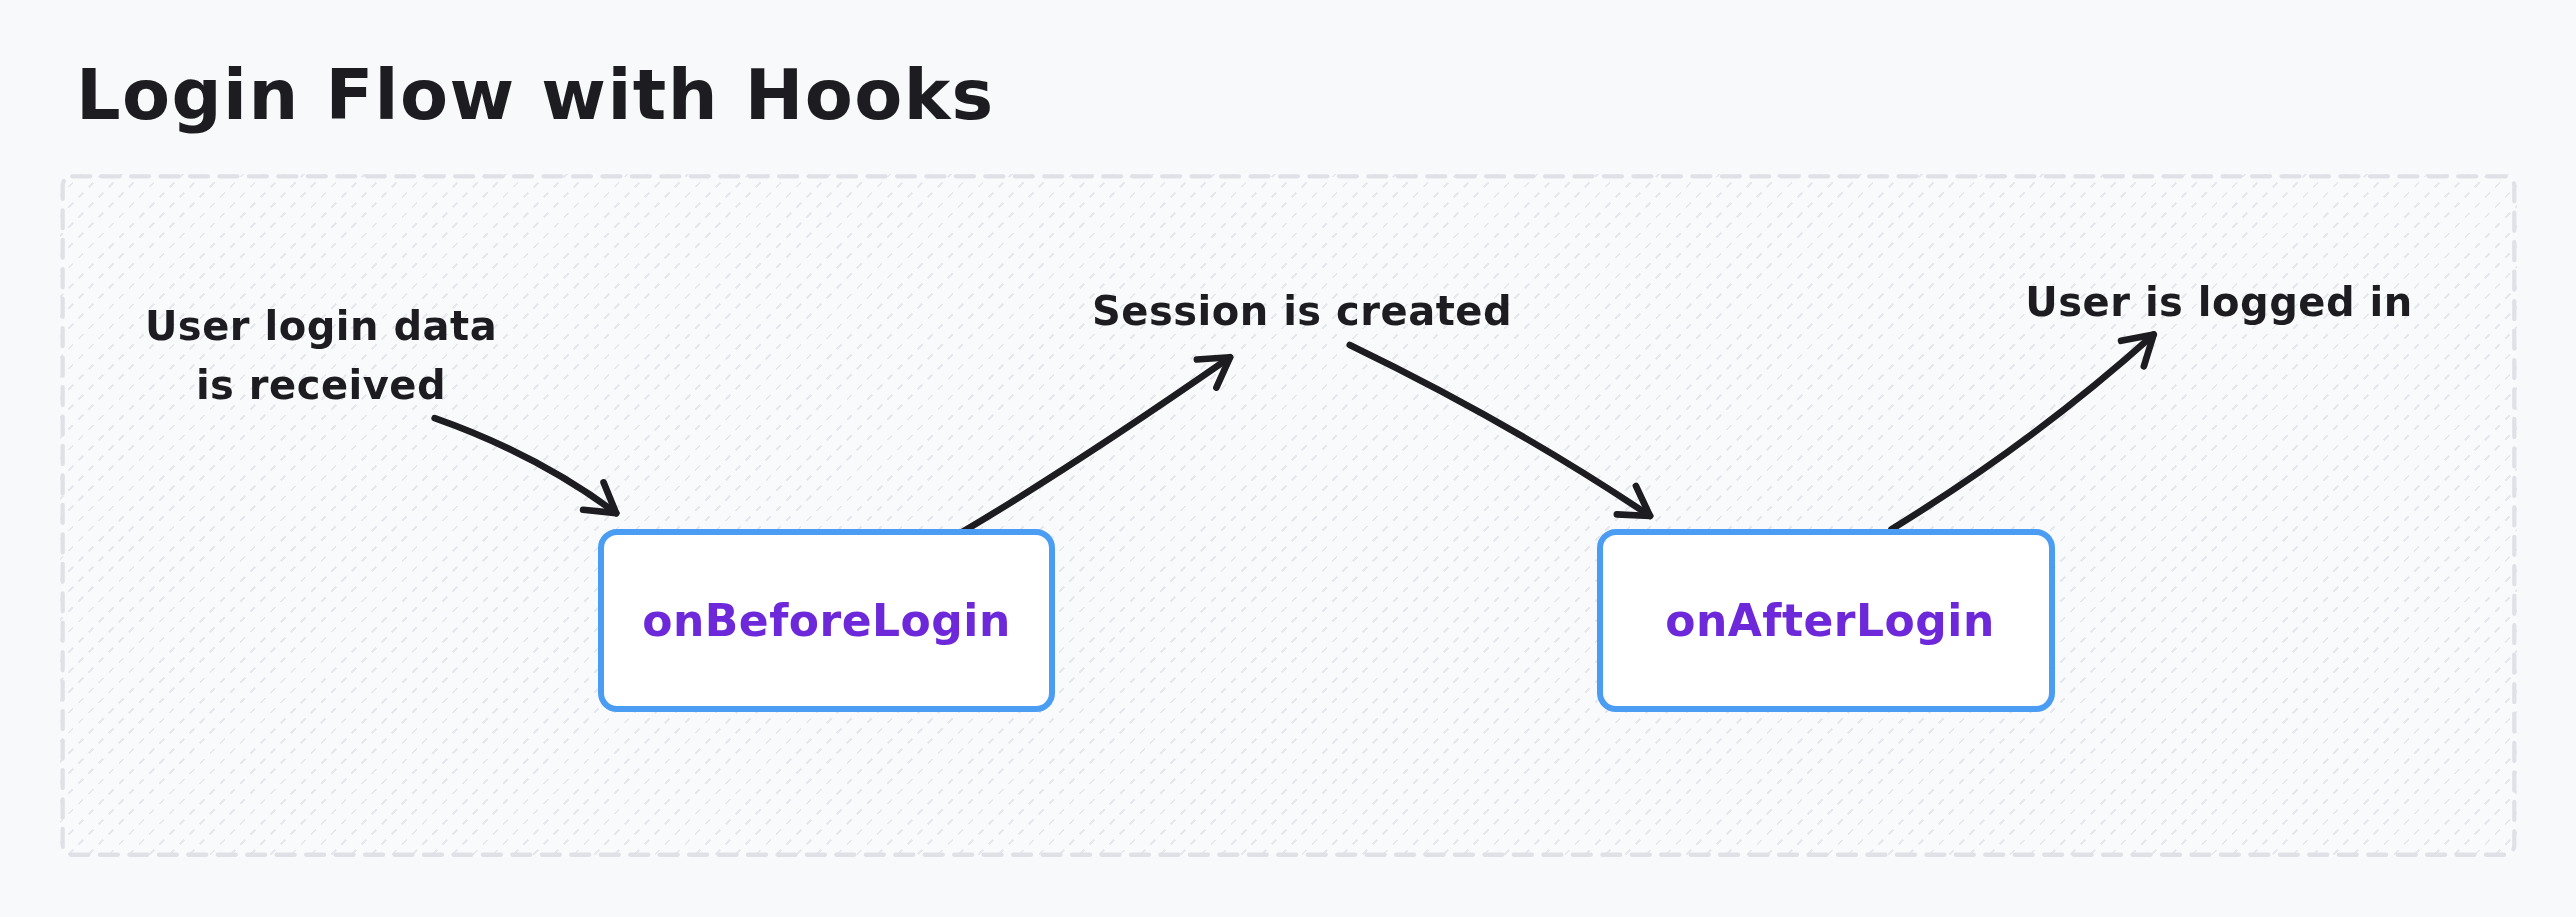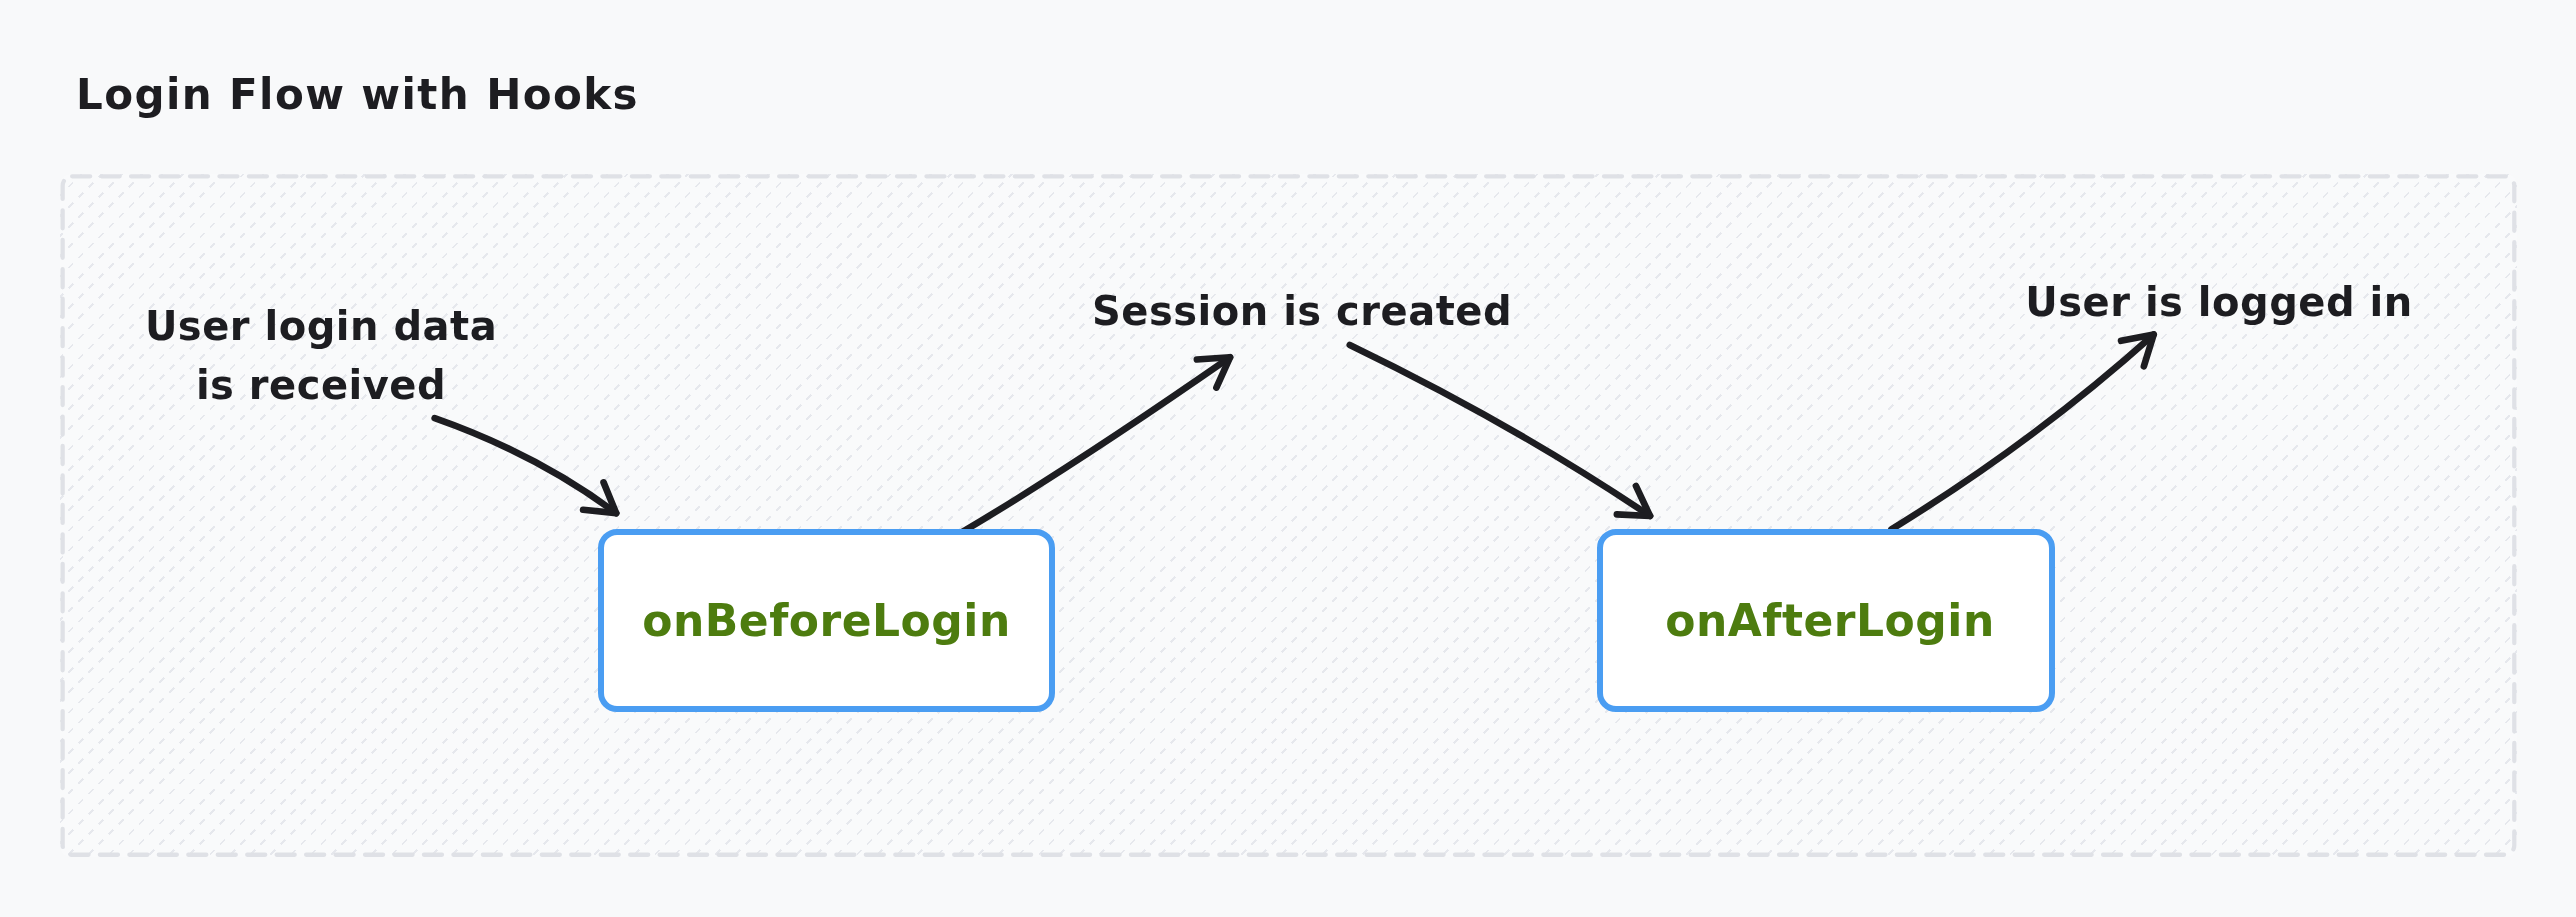--- a/index.html
+++ b/index.html
@@ -14,21 +14,21 @@
     overflow: hidden;
     background: #f8f9fa;
     font-family: "DejaVu Sans", "Liberation Sans", sans-serif;
     color: #1d1d21;
   }
   .title {
     position: absolute;
     left: 76px;
     top: 61px;
     margin: 0;
-    font-size: 42px;
+    font-size: 70px;
     line-height: 68px;
     font-weight: 700;
     letter-spacing: 1.4px;
     color: #1d1d21;
   }
   
   .frame {
     position: absolute;
     left: 60px;
     top: 174px;
@@ -82,21 +82,21 @@
     display: flex;
     align-items: center;
     justify-content: center;
   }
   .node-before { left: 598px; top: 529px; }
   .node-after  { left: 1597px; top: 529px; width: 458px; padding-left: 8px; }
   .node-label {
     font-size: 44px;
     font-weight: 700;
     letter-spacing: 0.5px;
-    color: #4d7c0f;
+    color: #6d28d9;
   }
 </style>
 </head>
 <body>
 
 <div class="page">
 
   <h1 class="title">Login Flow with Hooks</h1>
 
   <div class="frame"></div>

